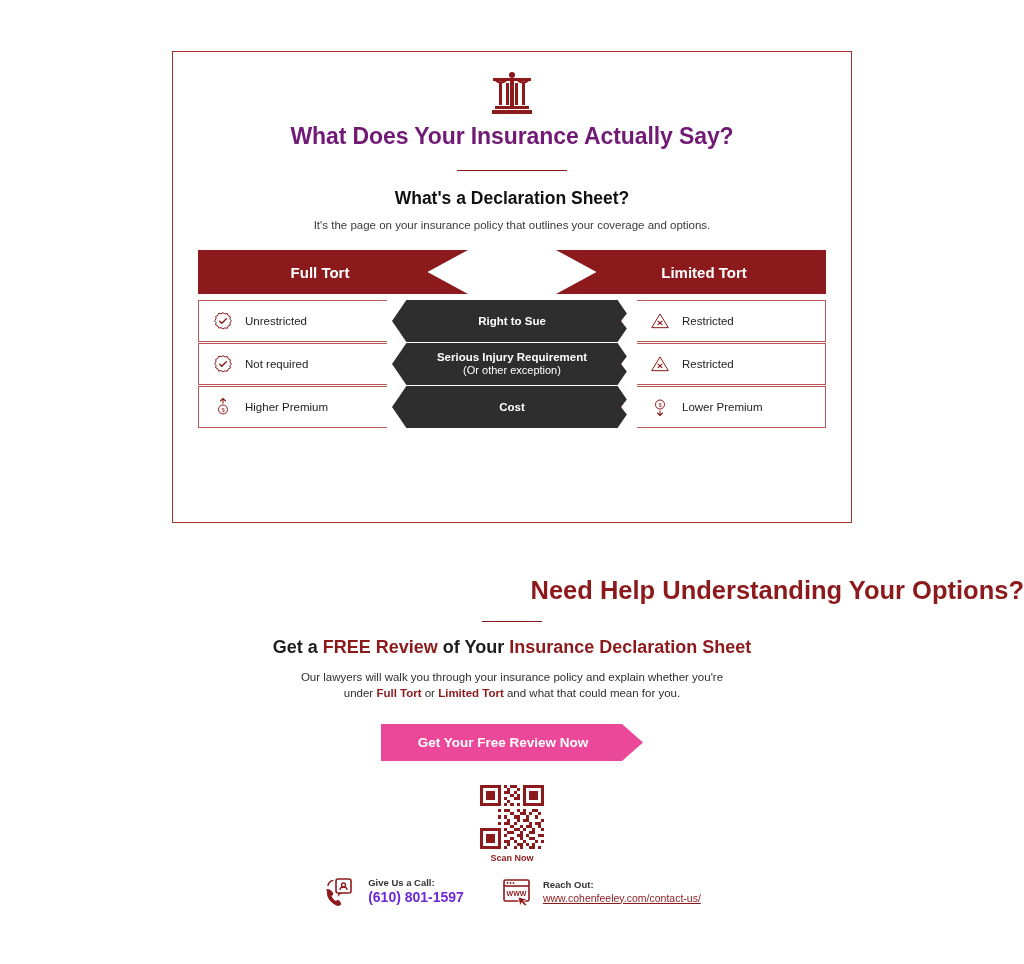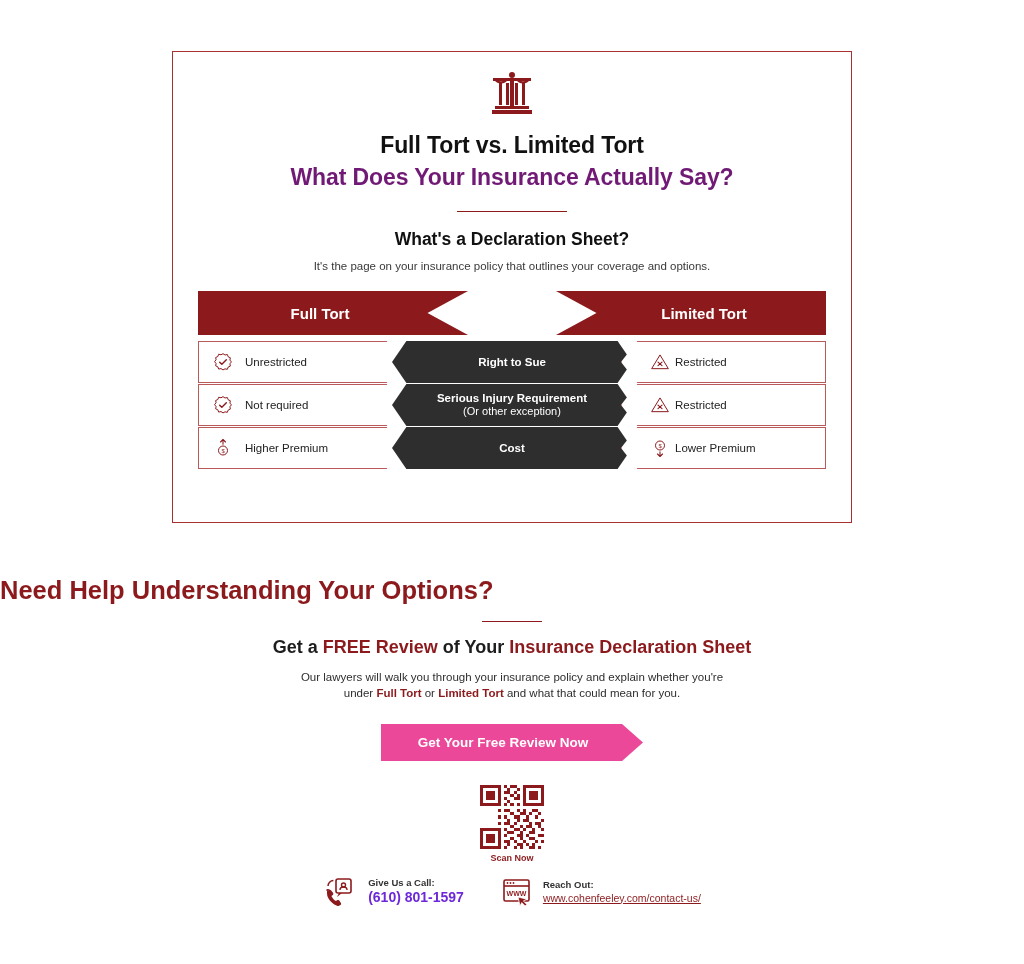--- a/index.html
+++ b/index.html
@@ -132,21 +132,21 @@
     width: 205px;
     clip-path: polygon(0 0, 92% 0, 100% 50%, 92% 100%, 0 100%);
     padding-left: 14px;
     gap: 12px;
   }
   .cell.right {
     right: 25px;
     width: 205px;
     clip-path: polygon(8% 0, 100% 0, 100% 100%, 8% 100%, 0 50%);
     padding-left: 28px;
-    gap: 5px;
+    gap: 12px;
   }
   .cell.center {
     left: 50%;
     transform: translateX(-50%);
     width: 240px;
     background: #2e2e2e;
     color: #ffffff;
     justify-content: center;
     text-align: center;
     clip-path: polygon(6% 0, 94% 0, 100% 50%, 94% 100%, 6% 100%, 0 50%);
@@ -159,21 +159,21 @@
     font-size: 11px;
     font-weight: normal;
   }
   .ic { width: 20px; height: 20px; flex: 0 0 20px; }
 
   
   .cta-heading {
     position: absolute;
     left: 0; right: 0;
     top: 576px;
-    text-align: left;
+    text-align: right;
     font-size: 25.5px;
     font-weight: bold;
     color: #8c1a1d;
   }
   .cta-rule {
     position: absolute;
     left: 50%;
     transform: translateX(-50%);
     top: 621px;
     width: 60px;
@@ -288,21 +288,20 @@
       <rect x="30" y="11" width="3" height="22" fill="#8c1a1d"></rect>
       <rect x="37" y="11" width="3" height="22" fill="#8c1a1d"></rect>
       <rect x="10" y="34" width="34" height="3" fill="#8c1a1d"></rect>
       <rect x="7" y="38" width="40" height="4" fill="#8c1a1d"></rect>
       <path d="M10 7 a7 7 0 0 0 12 0" fill="none" stroke="#8c1a1d" stroke-width="2.4"></path>
       <path d="M32 7 a7 7 0 0 0 12 0" fill="none" stroke="#8c1a1d" stroke-width="2.4"></path>
       <circle cx="27" cy="3" r="3" fill="#8c1a1d"></circle>
     </svg>
   </div>
 
-  <div class="title-main">Full Tort vs. Limited Tort</div>
   <div class="title-sub">What Does Your Insurance Actually Say?</div>
 
   <div class="rule"></div>
 
   <div class="decl-title">What's a Declaration Sheet?</div>
   <div class="decl-desc">It's the page on your insurance policy that outlines your coverage and options.</div>
 
   <div class="banners">
     <div class="banner left">Full Tort</div>
     <div class="banner right">Limited Tort</div>

